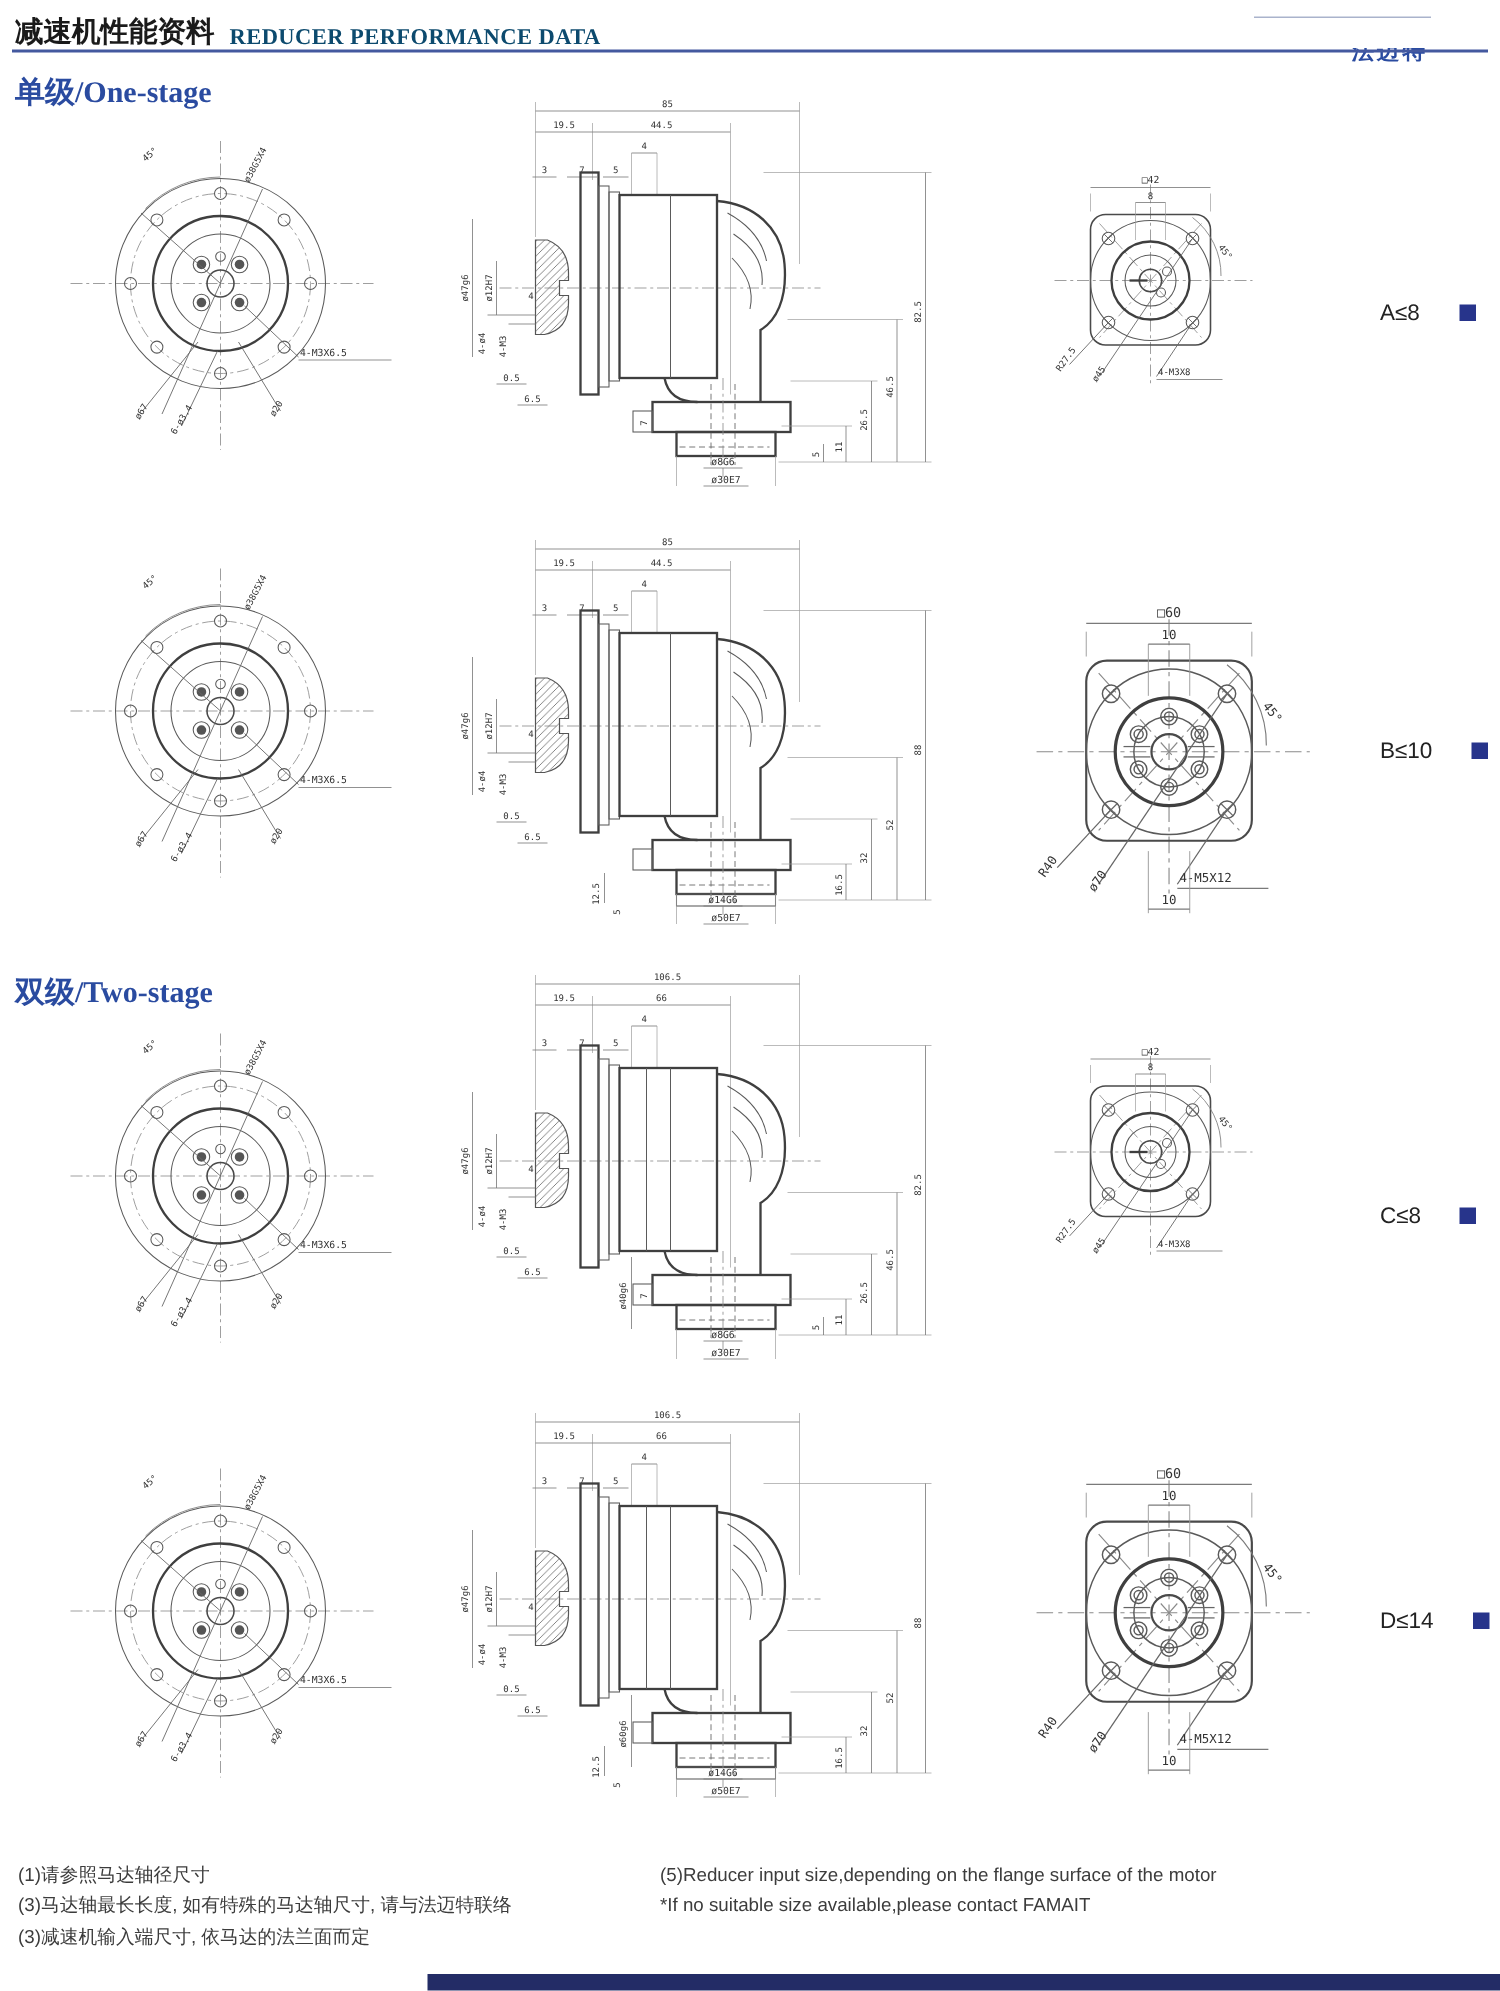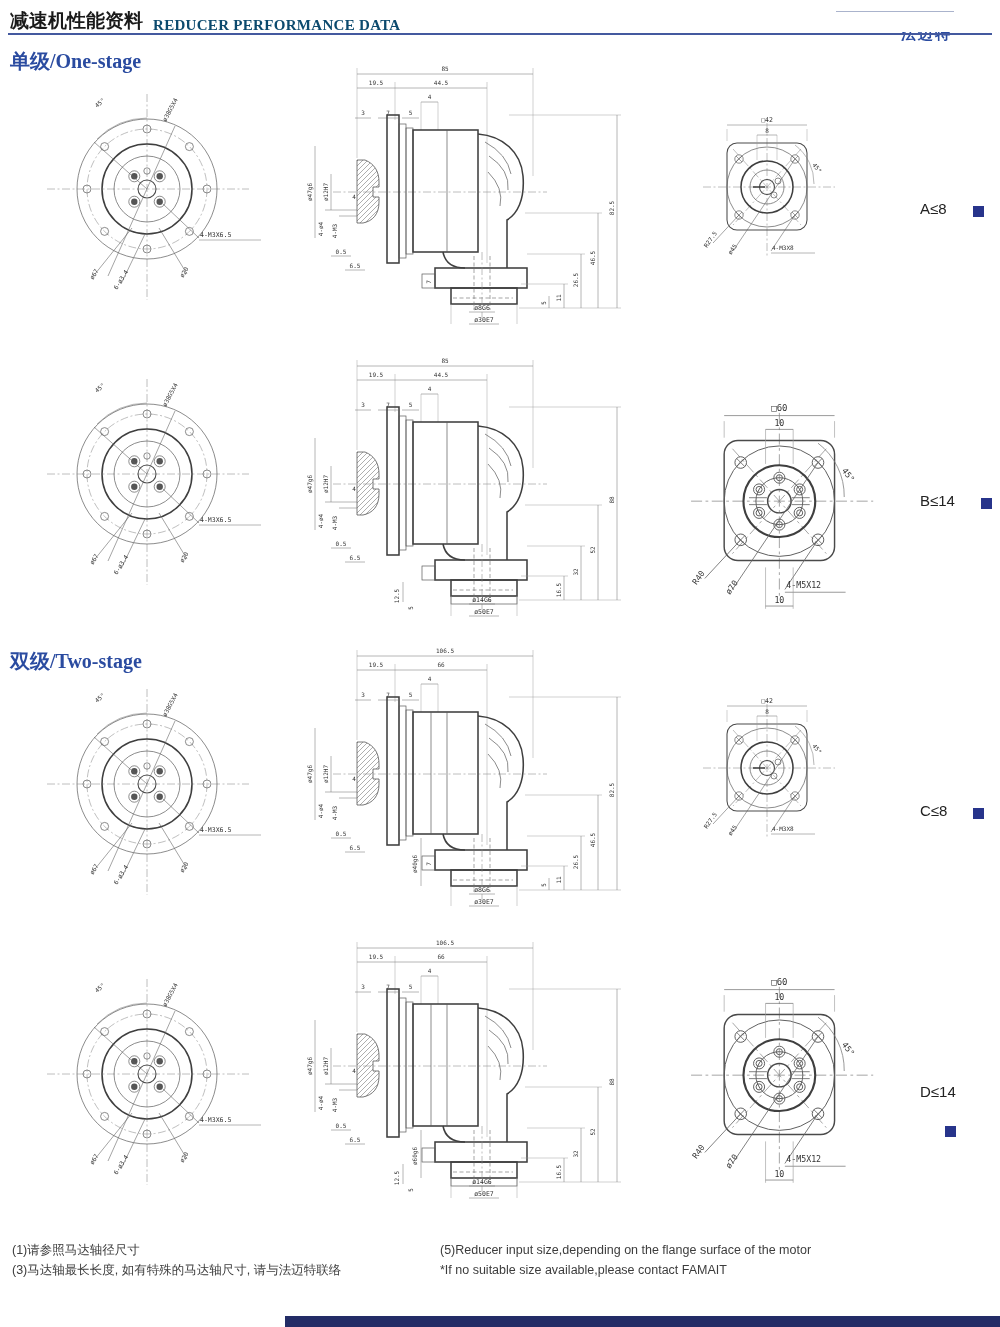--- a/index.html
+++ b/index.html
@@ -27,23 +27,23 @@
   .row1{top:58px;} .row2{top:350px;} .row3{top:640px;} .row4{top:932px;}
   .panel{position:absolute;}
   .panel-circle{left:35px;top:30px;width:230px;height:215px;}
   .row2 .panel-circle{top:23px;} .row3 .panel-circle{top:43px;} .row4 .panel-circle{top:41px;}
   .panel-mid{left:295px;top:0;width:335px;height:300px;}
   .panel-square{left:695px;top:47px;width:160px;height:165px;}
   .row2 .panel-square{left:680px;top:38px;} .row3 .panel-square{top:46px;}
   .row4 .panel-square{left:680px;top:30px;}
   .frame-60 .panel-square svg{transform:scale(1.38);transform-origin:0 0;}
 
-  .grade{position:absolute;left:920px;top:142px;display:flex;align-items:flex-end;gap:26px;
+  .grade{position:absolute;left:920px;top:142px;display:flex;align-items:center;gap:26px;
          font-size:15px;color:#222;}
-  .row3 .grade{top:162px;} .row4 .grade{top:151px;flex-direction:column;}
+  .row3 .grade{top:162px;} .row4 .grade{top:140px;}
   .gsq{width:11px;height:11px;background:var(--square_blue,#27348B);}
 
   
   svg{overflow:visible;}
   .thin{fill:none;stroke:#5a5a5a;stroke-width:.7;}
   .med{fill:none;stroke:#4a4a4a;stroke-width:1.05;}
   .bold{fill:none;stroke:#3f3f3f;stroke-width:1.55;}
   .cl{fill:none;stroke:#8a8a8a;stroke-width:.55;stroke-dasharray:8 2.5 2 2.5;}
   .ld{stroke:#666;stroke-width:.6;}
   .dim{stroke:#7a7a7a;stroke-width:.55;fill:none;}
@@ -537,21 +537,21 @@
     <g class="f60-only">
       <line class="ext" x1="62" y1="130" x2="62" y2="160"></line>
       <line class="ext" x1="82" y1="130" x2="82" y2="160"></line>
       <line class="dim" x1="62" y1="158" x2="82" y2="158"></line>
       <text class="tmid" x="72" y="155.5">10</text>
     </g>
   </svg>
   </div>
 
   <div class="grade">
-    <span>B≤14</span>
+    <span>B≤10</span>
     <span class="gsq"></span>
   </div>
 </div>
     <div class="row row3 frame-42 stage-2">
 
   <div class="panel panel-circle">
   <svg viewBox="0 0 230 215" width="230" height="215">
     <line class="cl" x1="112" y1="6" x2="112" y2="212"></line>
     <line class="cl" x1="12" y1="101" x2="214" y2="101"></line>
     <circle class="thin" cx="112" cy="101" r="70"></circle>
@@ -1012,19 +1012,20 @@
   <div class="grade">
     <span>D≤14</span>
     <span class="gsq"></span>
   </div>
 </div>
   </div>
 
 <div class="notes zh">
   <p>(1)请参照马达轴径尺寸</p>
   <p>(3)马达轴最长长度, 如有特殊的马达轴尺寸, 请与法迈特联络</p>
+  <p>(3)减速机输入端尺寸, 依马达的法兰面而定</p>
 </div>
 <div class="notes en">
   <p>(5)Reducer input size,depending on the flange surface of the motor</p>
   <p>*If no suitable size available,please contact FAMAIT</p>
 </div>
 
 <div class="botbar"></div>
 
 </body></html>

